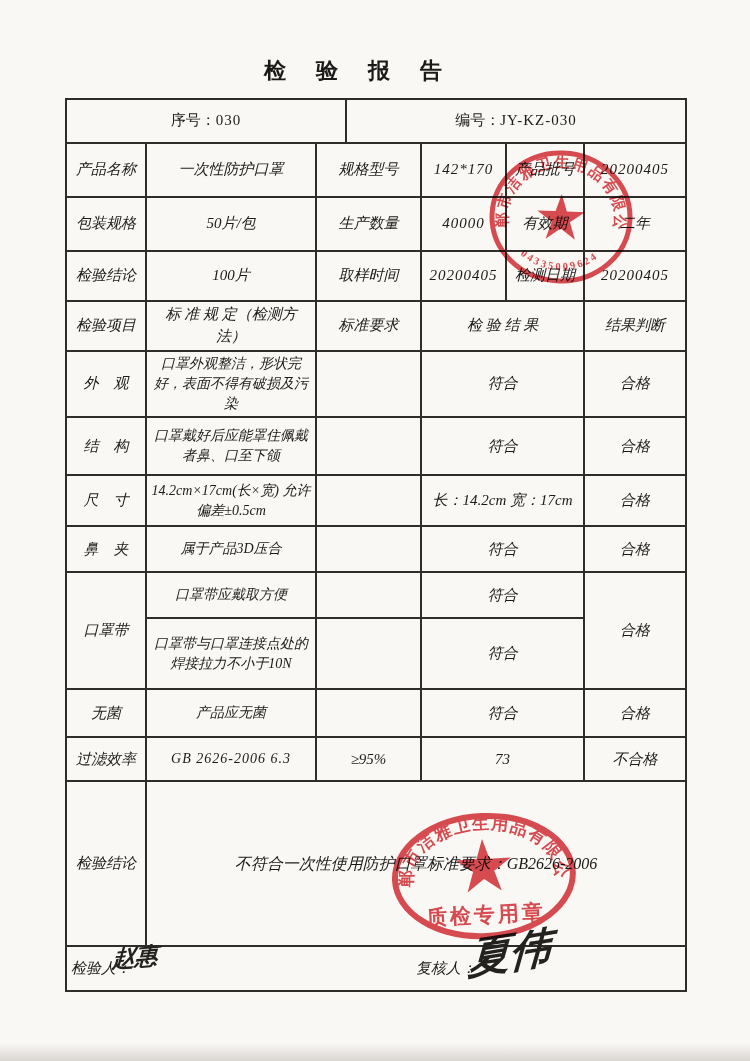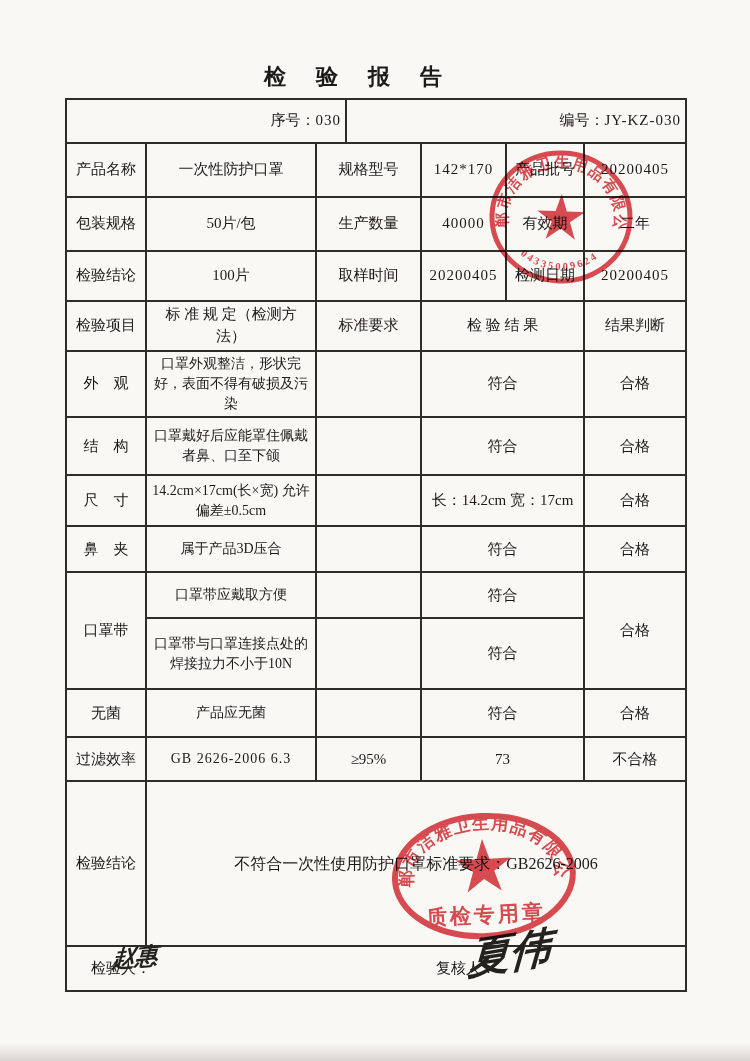--- a/index.html
+++ b/index.html
@@ -1,28 +1,28 @@
 <!DOCTYPE html>
 <html><head>
 <meta charset="utf-8">
 <style>
   html,body{margin:0;padding:0;}
   body{width:750px;height:1061px;overflow:hidden;background:#efedea;
        font-family:"Liberation Serif","DejaVu Serif",serif;color:#1c1a18;}
   .page{position:relative;width:750px;height:1061px;background:#faf8f5;}
   .page::after{content:"";position:absolute;left:0;bottom:0;width:750px;height:18px;
        background:linear-gradient(#faf8f500,#d9d6d2);pointer-events:none;}
-  .title{position:absolute;top:62px;left:65px;width:580px;text-align:center;
+  .title{position:absolute;top:56px;left:65px;width:580px;text-align:center;
        font-size:22px;font-weight:bold;letter-spacing:4px;}
   .doc{position:absolute;left:65px;top:98px;width:620px;}
   table{border-collapse:collapse;width:620px;table-layout:fixed;}
-  .tB,.tC{margin-top:-2px;}
+  .tB,.tC{margin-top:-2px;font-style:italic;}
   td{border:2px solid #2f2d2a;text-align:center;vertical-align:middle;
      font-size:15px;padding:2px 4px;line-height:1.45;overflow:hidden;}
-  td.lft{text-align:right;padding-left:24px;}
+  td.lft{text-align:center;padding-left:4px;}
   .num{letter-spacing:1px;}
   .small{font-size:14px;}
   .sigrow{display:flex;align-items:center;width:100%;}
   .siglabel{font-size:15px;}
   .sig-insp{}
   .sig-rev{margin-left:285px;}
   .hand{font-family:"DejaVu Sans",sans-serif;font-style:italic;font-weight:bold;color:#24221f;}
   .hand-insp{position:absolute;left:112px;top:942px;font-size:23px;transform:rotate(-5deg) skewX(-8deg);}
   .hand-rev{position:absolute;left:468px;top:925px;font-size:42px;transform:rotate(-9deg) skewX(-12deg);}
   .stamp{position:absolute;mix-blend-mode:multiply;opacity:0.88;}

